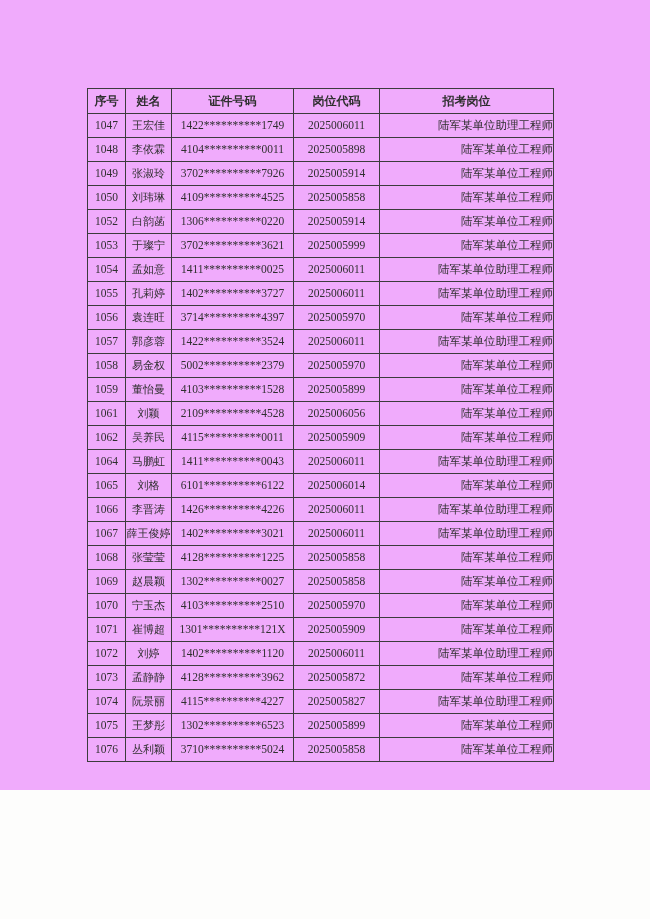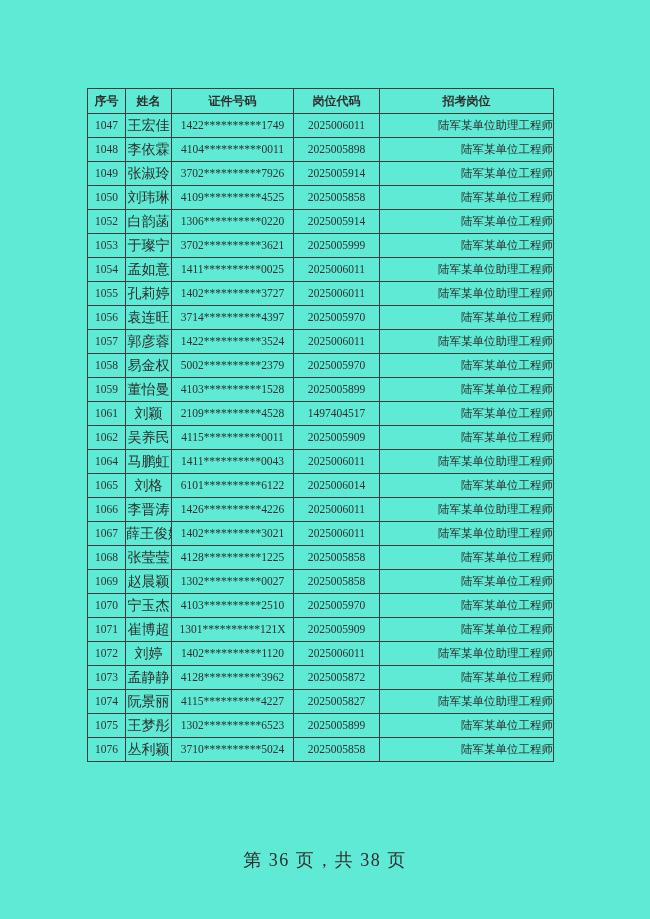--- a/index.html
+++ b/index.html
@@ -3,22 +3,22 @@
 <meta charset="utf-8">
 <style>
   html, body {
     margin: 0;
     padding: 0;
     background: #fdfdfc;
   }
   .page {
     position: relative;
     width: 650px;
-    height: 919px;
-    background: #5eead4;
+    height: 790px;
+    background: #f0abfc;
     font-family: "Liberation Serif", "DejaVu Serif", serif;
     color: #2f2f2f;
     overflow: hidden;
   }
   table.roster {
     position: absolute;
     left: 87px;
     top: 88px;
     width: 466px;
     border-collapse: collapse;
@@ -41,21 +41,21 @@
     overflow: hidden;
     color: #2f2f2f;
   }
   table.roster th {
     font-weight: bold;
     font-size: 12px;
     height: 24px;
     line-height: 24px;
   }
   table.roster td.cell-name {
-    font-size: 14px;
+    font-size: 11px;
     letter-spacing: 0;
   }
   table.roster td.cell-title {
     text-align: right;
     padding-left: 3px;
   }
   .page-footer {
     position: absolute;
     left: 0;
     top: 848px;
@@ -170,21 +170,21 @@
           <td class="cell-serial">1059</td>
           <td class="cell-name">董怡曼</td>
           <td class="cell-id-number">4103**********1528</td>
           <td class="cell-position-code">2025005899</td>
           <td class="cell-title">陆军某单位工程师</td>
         </tr>
         <tr>
           <td class="cell-serial">1061</td>
           <td class="cell-name">刘颖</td>
           <td class="cell-id-number">2109**********4528</td>
-          <td class="cell-position-code">1497404517</td>
+          <td class="cell-position-code">2025006056</td>
           <td class="cell-title">陆军某单位工程师</td>
         </tr>
         <tr>
           <td class="cell-serial">1062</td>
           <td class="cell-name">吴养民</td>
           <td class="cell-id-number">4115**********0011</td>
           <td class="cell-position-code">2025005909</td>
           <td class="cell-title">陆军某单位工程师</td>
         </tr>
         <tr>

